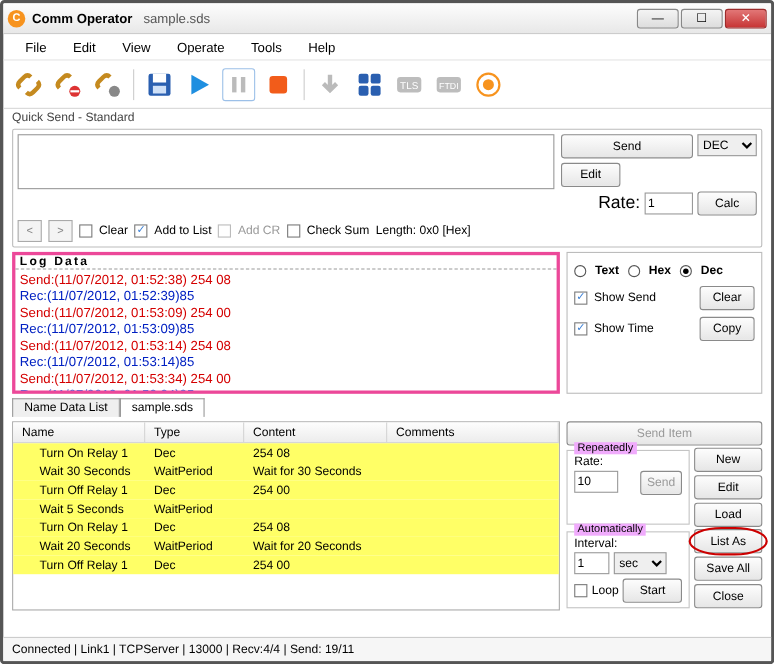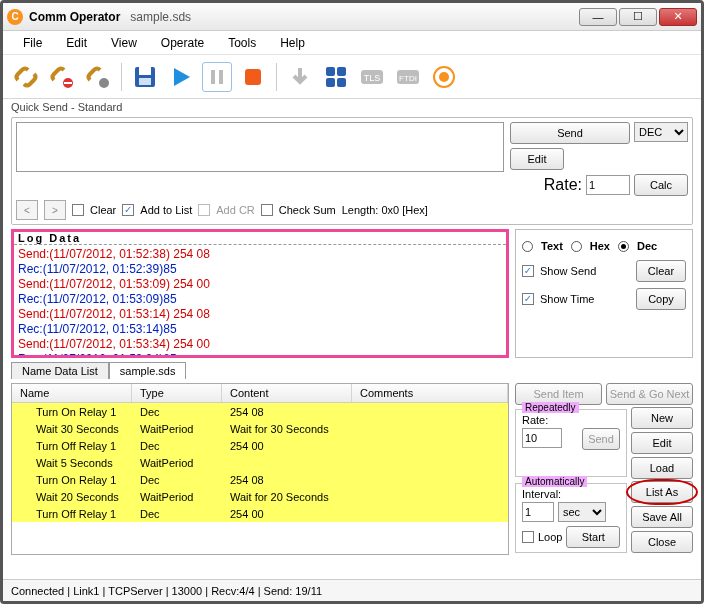--- a/index.html
+++ b/index.html
@@ -277,21 +277,20 @@
           <div class="col-name" style="padding-left:24px">Turn Off Relay 1</div>
           <div class="col-type">Dec</div>
           <div class="col-content">254 00</div>
           <div class="col-comments"></div>
         </div>
       </div>
   </div>
   <div class="right-col">
     <div style="display:flex;gap:4px;">
       <div class="side-btn disabled" style="flex:1">Send Item</div>
-      <div class="side-btn disabled" style="flex:1">Send &amp; Go Next</div>
     </div>
     <div style="display:flex;gap:4px;">
       <div class="group-box" style="flex:1">
         <div class="group-title">Repeatedly</div>
         <div>Rate:</div>
         <div style="display:flex;gap:20px;margin-top:2px;">
           <input class="num-input" style="width: 40px;" value="10">
           <div class="side-btn disabled" style="flex:1">Send</div>
         </div>
       </div>

